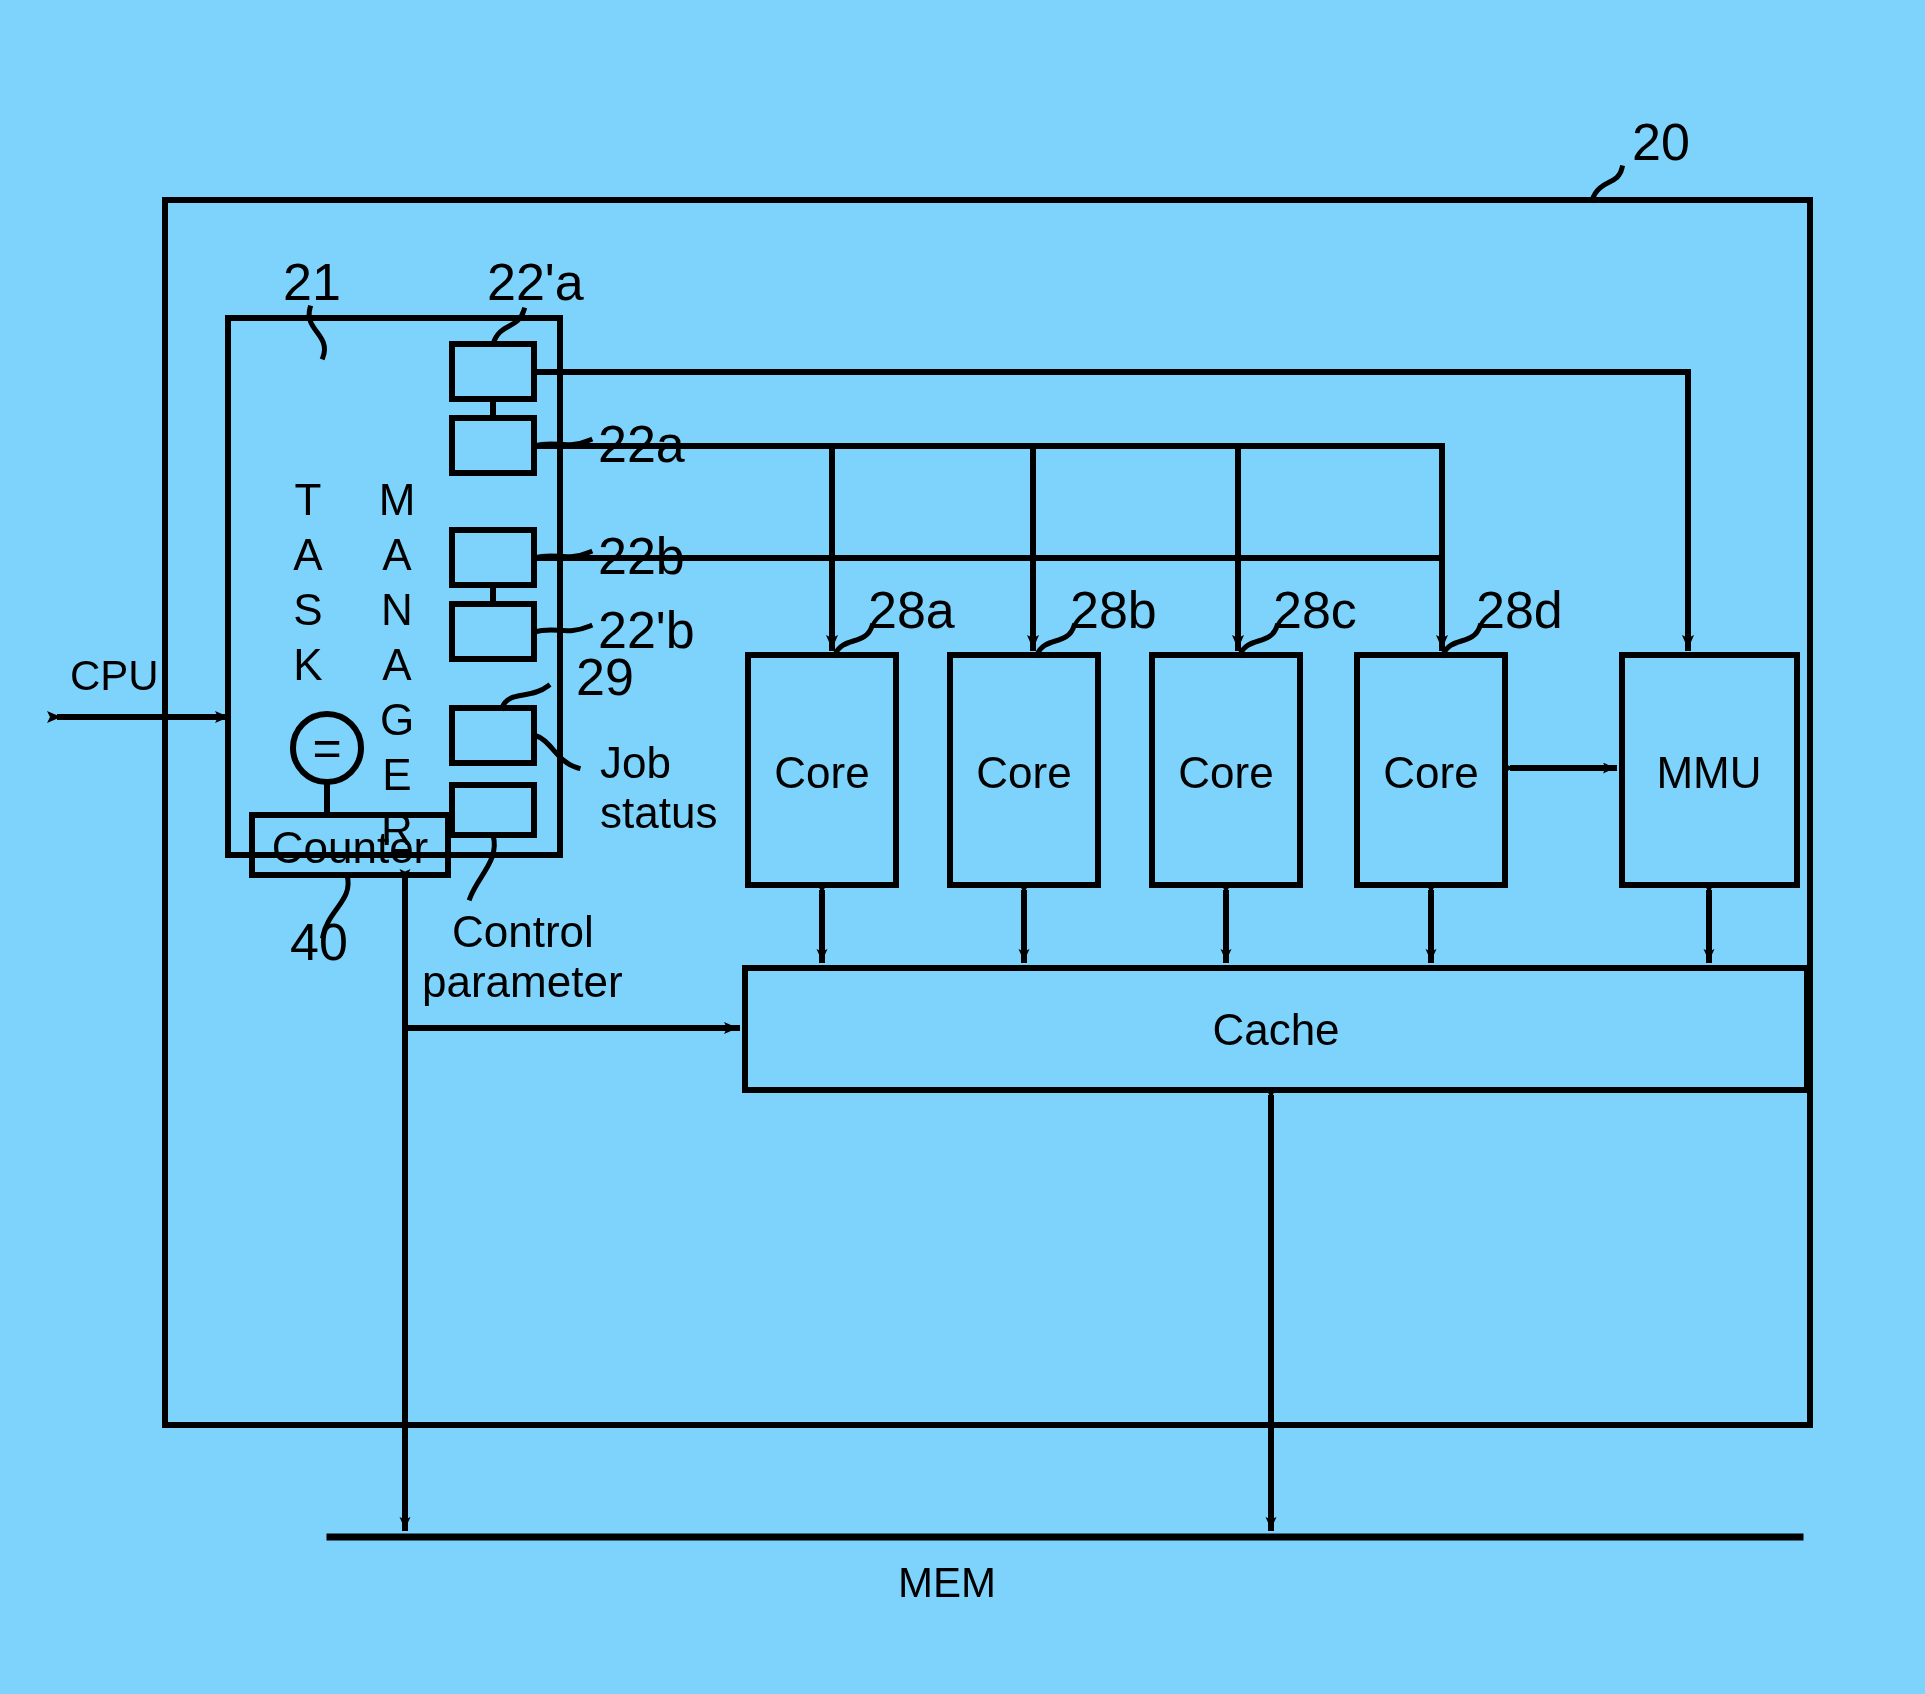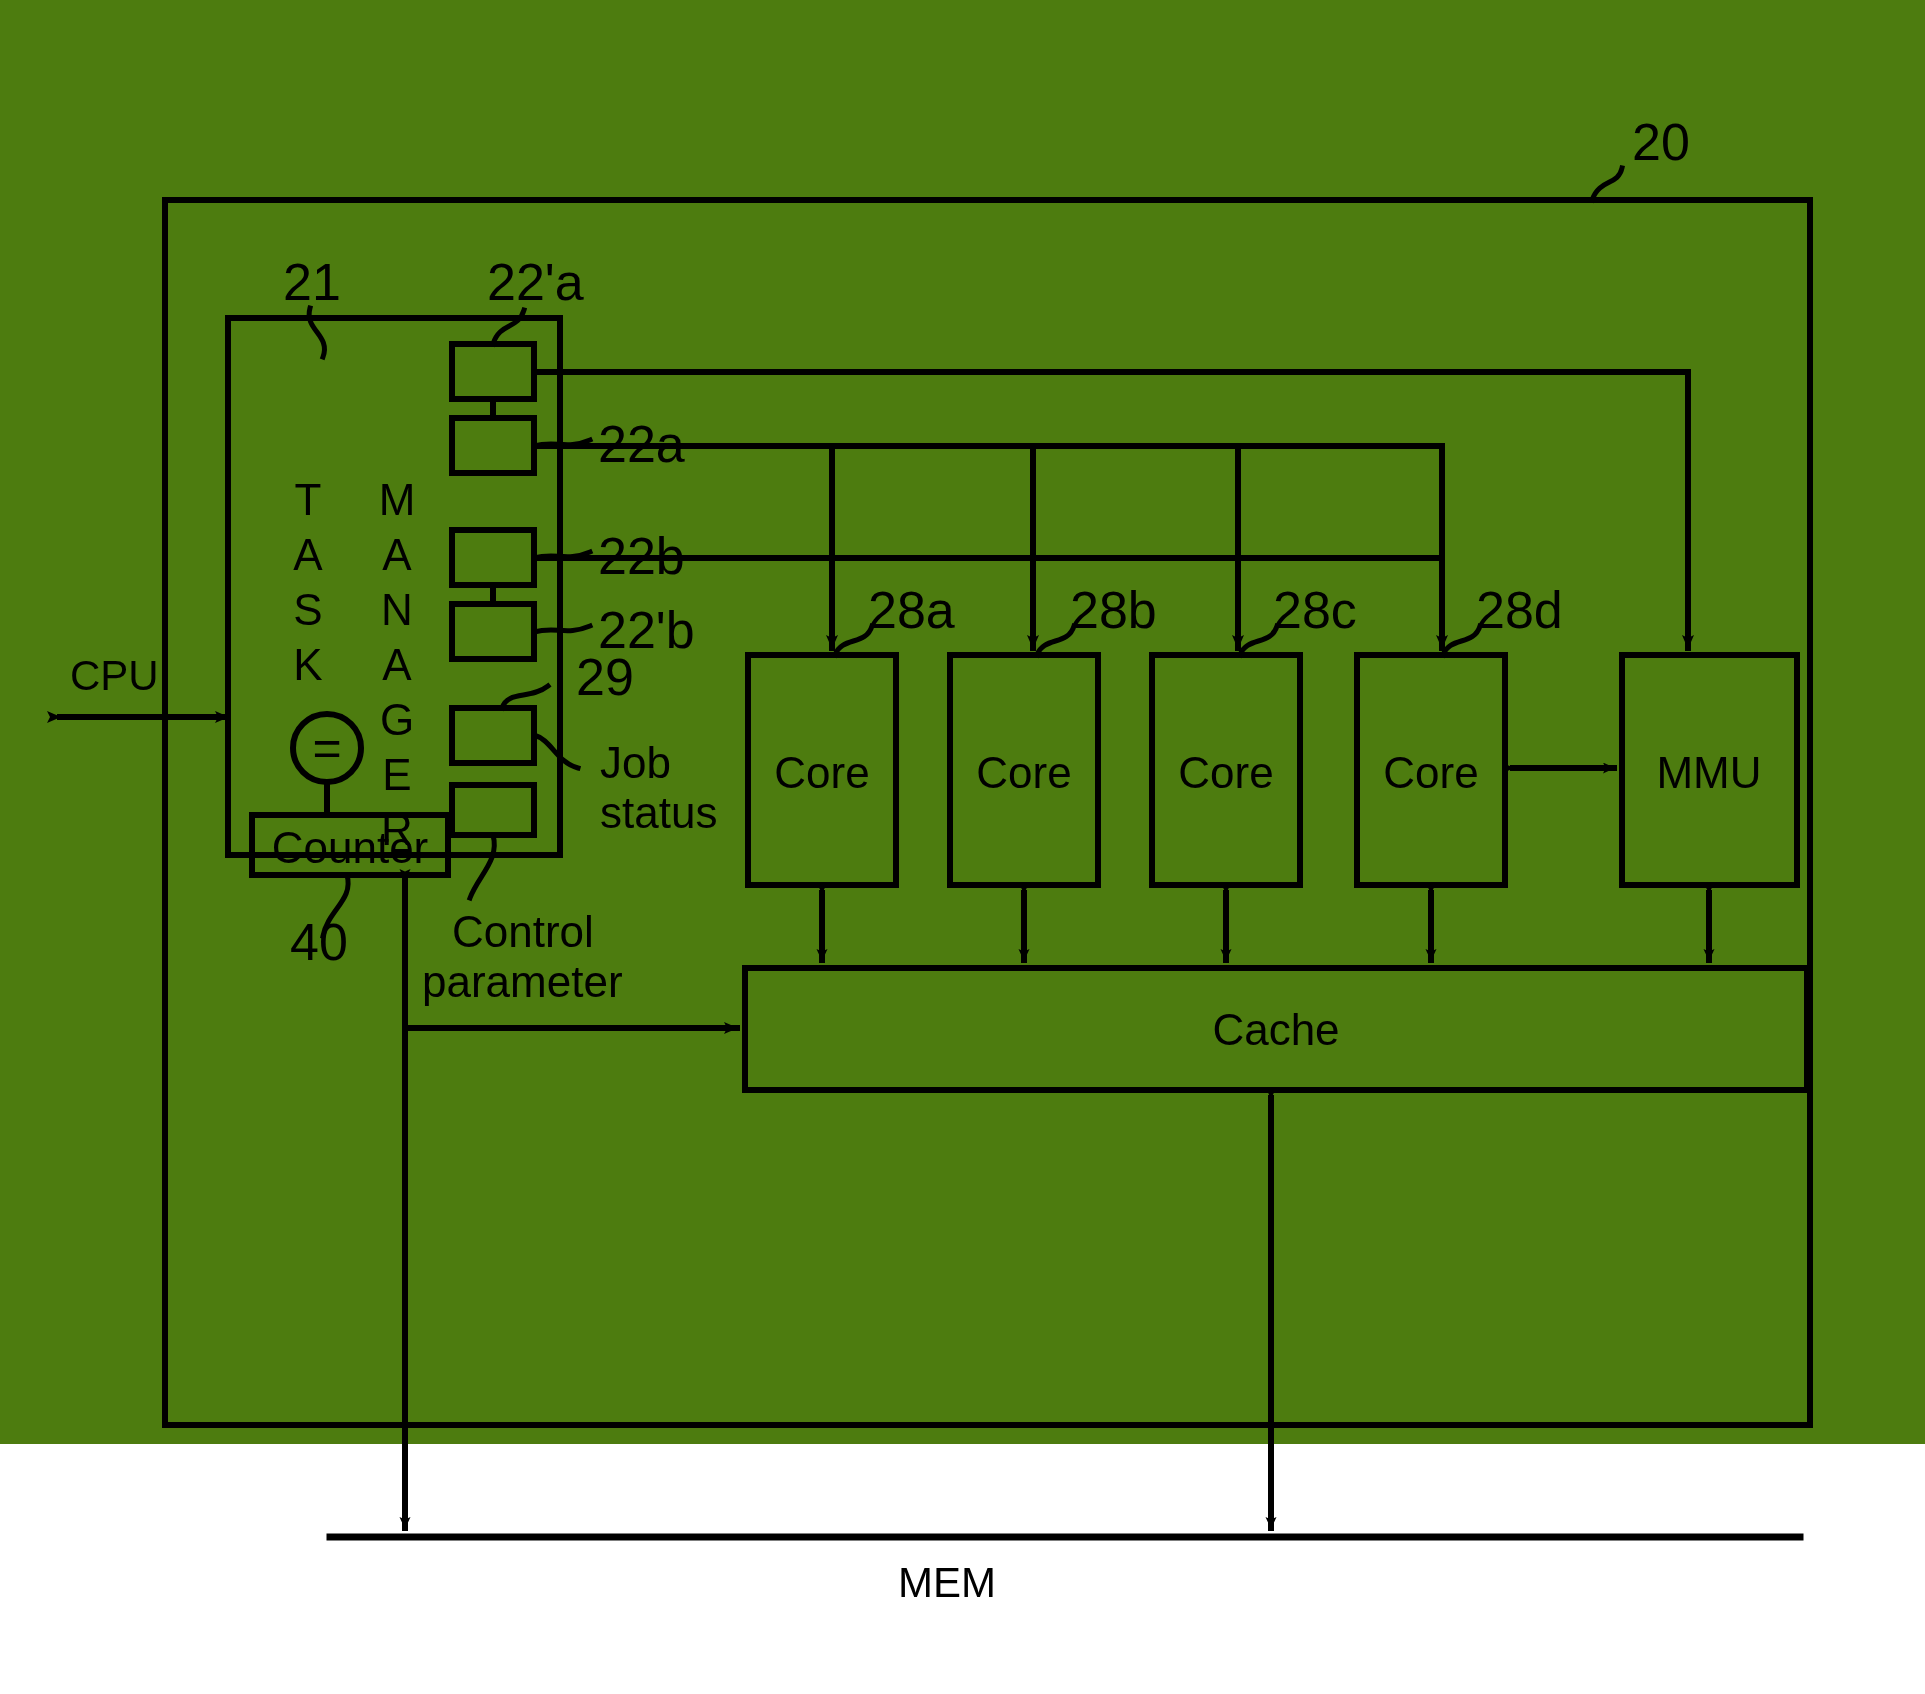--- a/index.html
+++ b/index.html
@@ -1,19 +1,19 @@
 <!DOCTYPE html>
 <html><head>
 <meta charset="utf-8">
 <title>Task Manager Multicore Diagram</title>
 <style>
   html,body{margin:0;padding:0;background:#ffffff;}
   body{width:1925px;height:1694px;overflow:hidden;
        font-family:"Liberation Sans", sans-serif;color:#000;}
-  #stage{position:relative;width:1925px;height:1444px;background:#4d7c0f;}
+  #stage{position:relative;width:1925px;height:1694px;background:#7dd3fc;}
   svg#diagram{position:absolute;left:0;top:0;width:1925px;height:1694px;}
   .lbl{font-family:"Liberation Sans", sans-serif;fill:#000;}
   .ref{font-size:52px;}
   .blk{font-size:44px;}
   .vlet{font-size:44px;}
   .small{font-size:42px;}
   .memlbl{font-size:42px;}
 </style>
 </head>
 <body>

